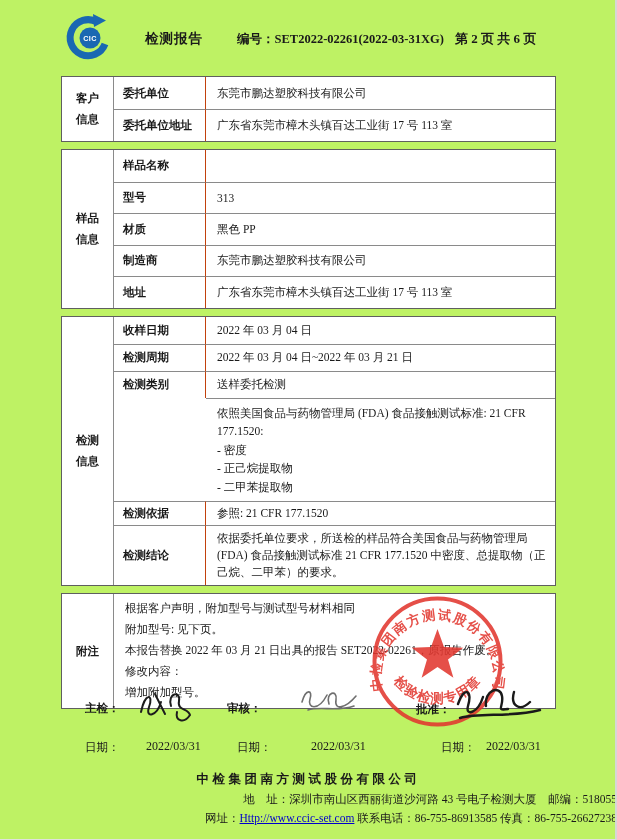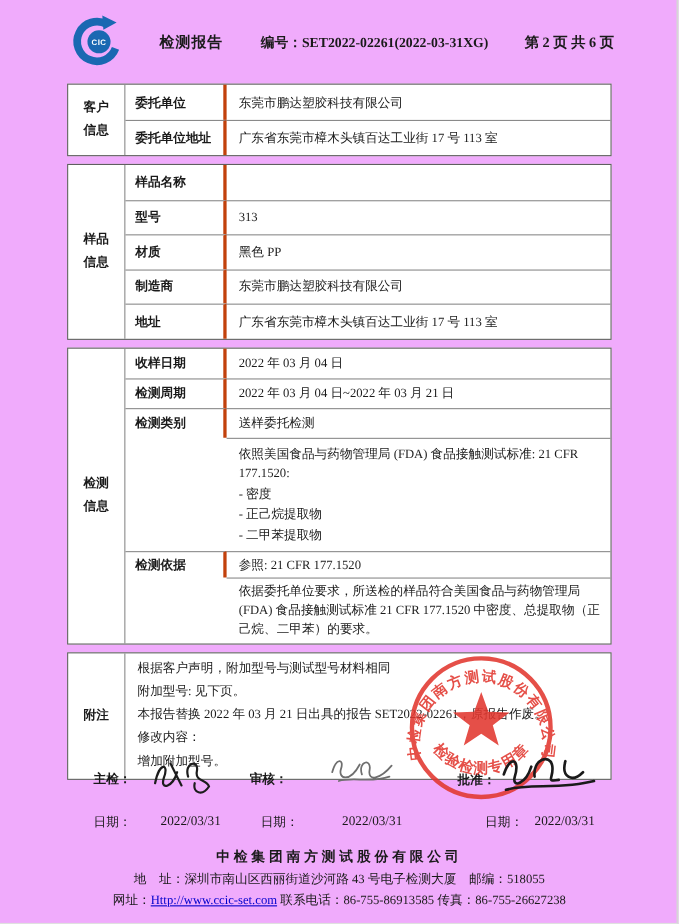--- a/index.html
+++ b/index.html
@@ -1,33 +1,33 @@
 <!DOCTYPE html>
 <html><head>
 <meta charset="utf-8">
 <style>
   * { margin:0; padding:0; box-sizing:border-box; }
   html,body { background:#fff; }
   body { font-family:"Liberation Serif","DejaVu Serif",serif; color:#1a1a1a; }
-  .page { position:relative; width:617px; height:840px; background:#f0abfc; overflow:hidden;
+  .page { position:relative; width:617px; height:840px; background:#bef264; overflow:hidden;
           border-right:2px solid #d6d6d6; border-bottom:1px solid #e0e0e0; }
 
   
   .logo { position:absolute; left:63px; top:13px; width:50px; height:49px; }
   .hdr-title { position:absolute; left:145px; top:30px; font-size:13.5px; font-weight:bold; letter-spacing:1px; }
   .hdr-no { position:absolute; left:237px; top:31px; font-size:12.5px; font-weight:bold; }
-  .hdr-page { position:absolute; left:477px; top:30px; font-size:13px; font-weight:bold; }
+  .hdr-page { position:absolute; left:455px; top:30px; font-size:13px; font-weight:bold; }
 
   
   .tables { position:absolute; left:61px; top:76px; width:495px; }
   .tbl { display:grid; grid-template-columns:52px 92px 1fr; border:1px solid #5f5f5f; margin-bottom:7px; background:#fff; }
   .tbl-notes { grid-template-columns:52px 1fr; }
   .gc { grid-column:1; display:flex; align-items:center; justify-content:center; text-align:left;
         border-right:1px solid #8a8a8a; font-weight:bold; font-size:11.5px; line-height:21px; padding:0 14px; }
-  .lc { grid-column:2; display:flex; align-items:center; border-right:3px solid #c2410c;
+  .lc { grid-column:2; display:flex; align-items:center; border-right:1px solid #c2410c;
         font-weight:bold; font-size:11.5px; padding:3px 4px 3px 9px; }
   .vc { grid-column:3; display:flex; align-items:center; font-size:11.5px; padding:3px 6px 3px 11px; }
   .tbl-notes .vc { grid-column:2; }
   .bt { border-top:1px solid #8a8a8a; }
   .h32 { min-height:32px; } .h31 { min-height:31.5px; } .h27 { min-height:27px; } .h24 { min-height:24px;text-align:right; }
   .multi { white-space:pre-line; line-height:18.6px; padding-top:5px; padding-bottom:5px; }
   .wrap { line-height:17px; padding-top:4px; padding-bottom:4px; }
   .notes-body { white-space:pre-line; line-height:20.8px; padding:4px 6px 6px 11px; font-size:11.5px; display:block; }
 
   
@@ -35,21 +35,21 @@
   .date-label { position:absolute; font-size:11.5px; font-weight:normal; }
   .date-val { position:absolute; font-size:12px; }
   .sig-svg { position:absolute; z-index:6; }
 
   
   .stamp { position:absolute; left:367px; top:591px; width:141px; height:141px; z-index:5; opacity:.88; }
 
   
   .footer { position:absolute; left:0; top:771px; width:617px; text-align:center; }
   .f-company { font-size:12.5px; font-weight:bold; letter-spacing:3.5px; }
-  .f-line { font-size:11.5px; margin-top:4px; white-space:pre-wrap; }
+  .f-line { font-size:11.5px; margin-top:4px; white-space:pre-wrap;text-align:right; }
   .f-link { color:#0000cc; text-decoration:underline; cursor:pointer; }
 </style>
 </head>
 <body>
 
 <div class="page">
 
   <svg class="logo" viewBox="0 0 50 49">
     <path d="M 34,9 A 18,18 0 1 0 42,31" fill="none" stroke="#1A68B2" stroke-width="7"></path>
     <polygon points="30,1 43,7.5 31,14" fill="#1A68B2"></polygon>
@@ -91,20 +91,21 @@
       <div class="vc h27 bt">2022 年 03 月 04 日~2022 年 03 月 21 日</div>
       <div class="lc h27 bt">检测类别</div>
       <div class="vc h27 bt">送样委托检测</div>
       <div class="vc bt multi">依照美国食品与药物管理局 (FDA) 食品接触测试标准: 21 CFR
 177.1520:
 - 密度
 - 正己烷提取物
 - 二甲苯提取物</div>
       <div class="lc h24 bt">检测依据</div>
       <div class="vc h24 bt">参照: 21 CFR 177.1520</div>
+      <div class="lc bt">检测结论</div>
       <div class="vc bt wrap">依据委托单位要求，所送检的样品符合美国食品与药物管理局 (FDA) 食品接触测试标准 21 CFR 177.1520 中密度、总提取物（正己烷、二甲苯）的要求。</div>
     </div>
 
     <div class="tbl tbl-notes">
       <div class="gc" style="grid-row:1">附注</div>
       <div class="vc notes-body">根据客户声明，附加型号与测试型号材料相同
 附加型号: 见下页。
 本报告替换 2022 年 03 月 21 日出具的报告 SET2022-02261，原报告作废。
 修改内容：
 增加附加型号。</div>

